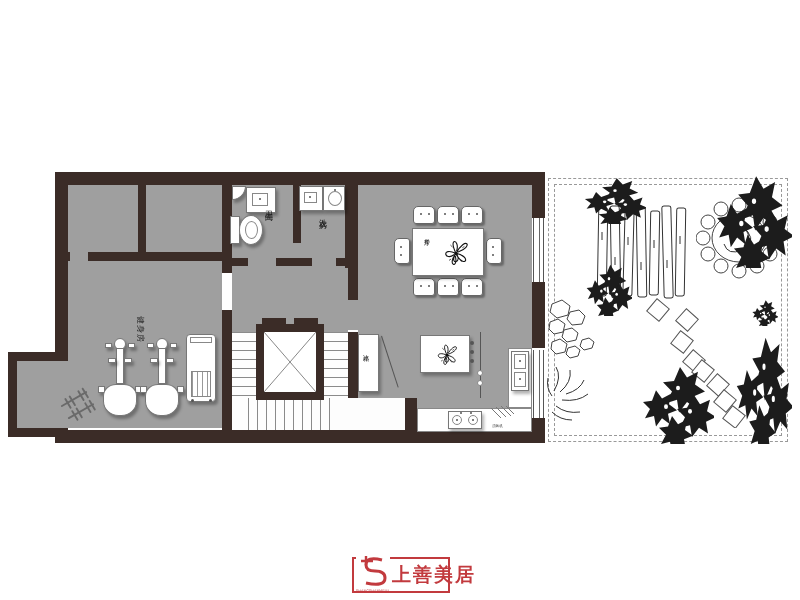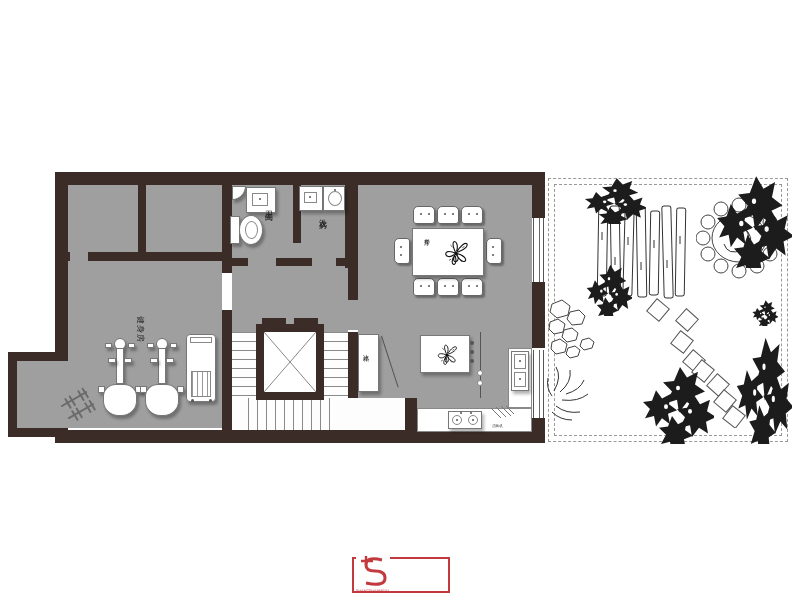--- a/index.html
+++ b/index.html
@@ -323,14 +323,15 @@
     </svg>
 
   <div class="logo-frame" style="left:352px;top:557px;width:98px;height:36px;"></div>
   <div class="abs" style="left:356px;top:553px;width:34px;height:34px;background:#fff;">
     <svg viewBox="0 0 34 34" style="width:100%;height:100%;">
       <path d="M26,7 q-16,-4 -16,5 q0,6 9,6 q10,0 10,7 q0,9 -19,5" stroke="#c23a3e" stroke-width="3" fill="none"></path>
       <path d="M10,3 v9 M5,8 h12" stroke="#c23a3e" stroke-width="2.4" fill="none"></path>
     </svg>
   </div>
   <div class="subtext" style="left:356px;top:588px;">SHANGSHANMEIJU</div>
+  <div class="brand" style="left:392px;top:562px;">上善美居</div>
 
 </div>
 
 </body></html>

